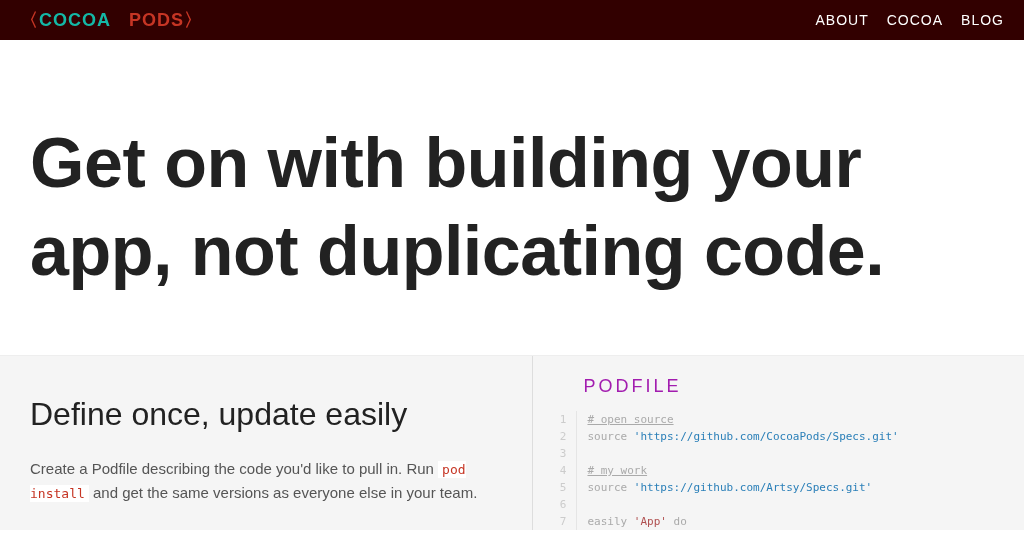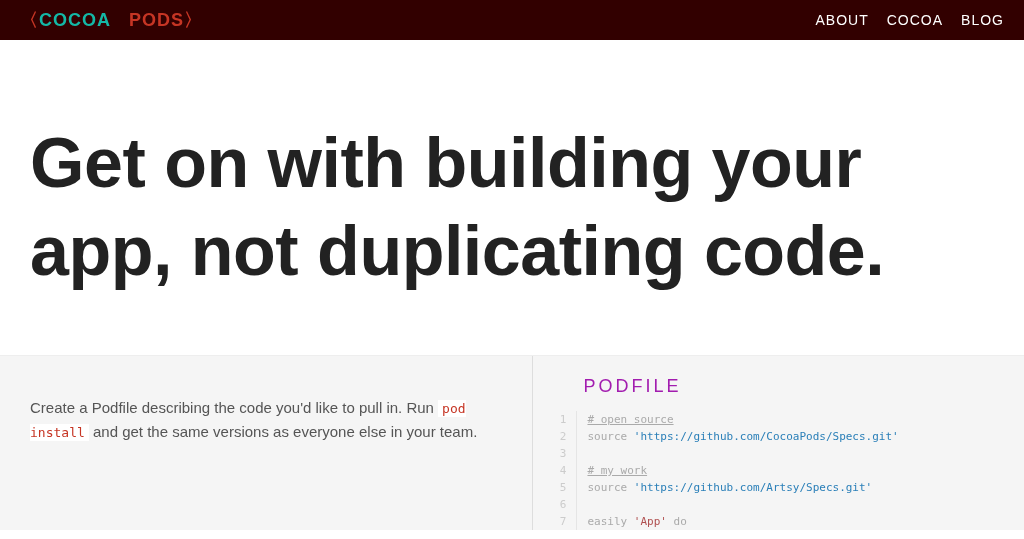--- a/index.html
+++ b/index.html
@@ -48,20 +48,21 @@
     <a href="#">BLOG</a>
   </nav>
 </div>
 
 <div class="hero">
   <h1>Get on with building your app, not duplicating code.</h1>
 </div>
 
 <div class="lower">
   <div class="left">
+    <h2>Define once, update easily</h2>
     <p>
       <span>Create a Podfile describing the code you'd like to pull in. Run </span><code>pod install</code><span> and get the same versions as everyone else in your team.</span>
     </p>
   </div>
   <div class="right">
     <div class="podfile-title">PODFILE</div>
     <div class="codeblock" id="codeblock">
         <div class="codeline">
           <span class="lineno">1</span>
           <span><span class="comment"># open source</span></span>

